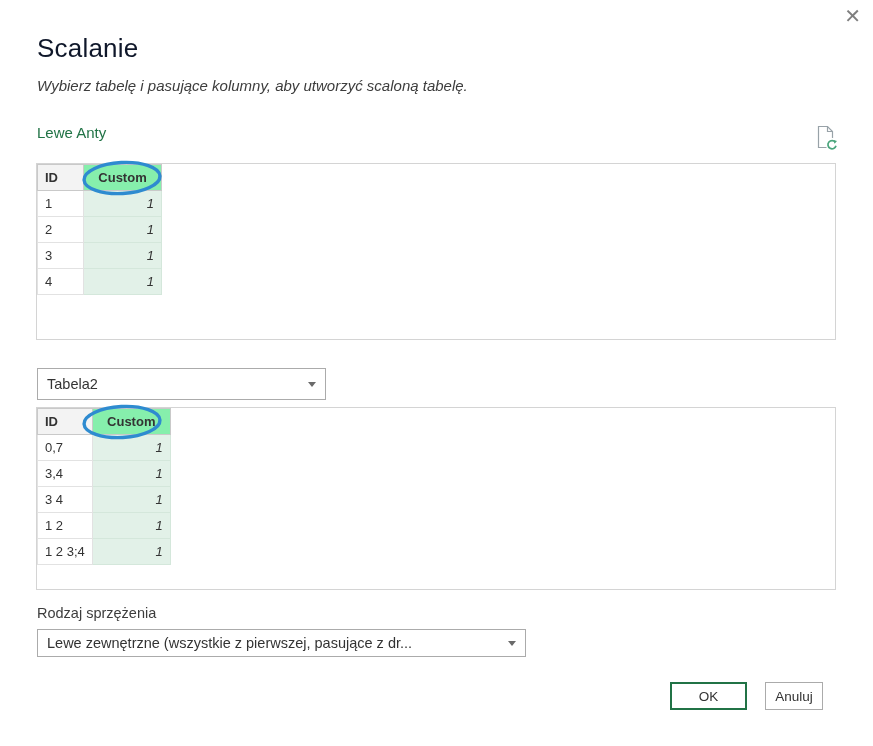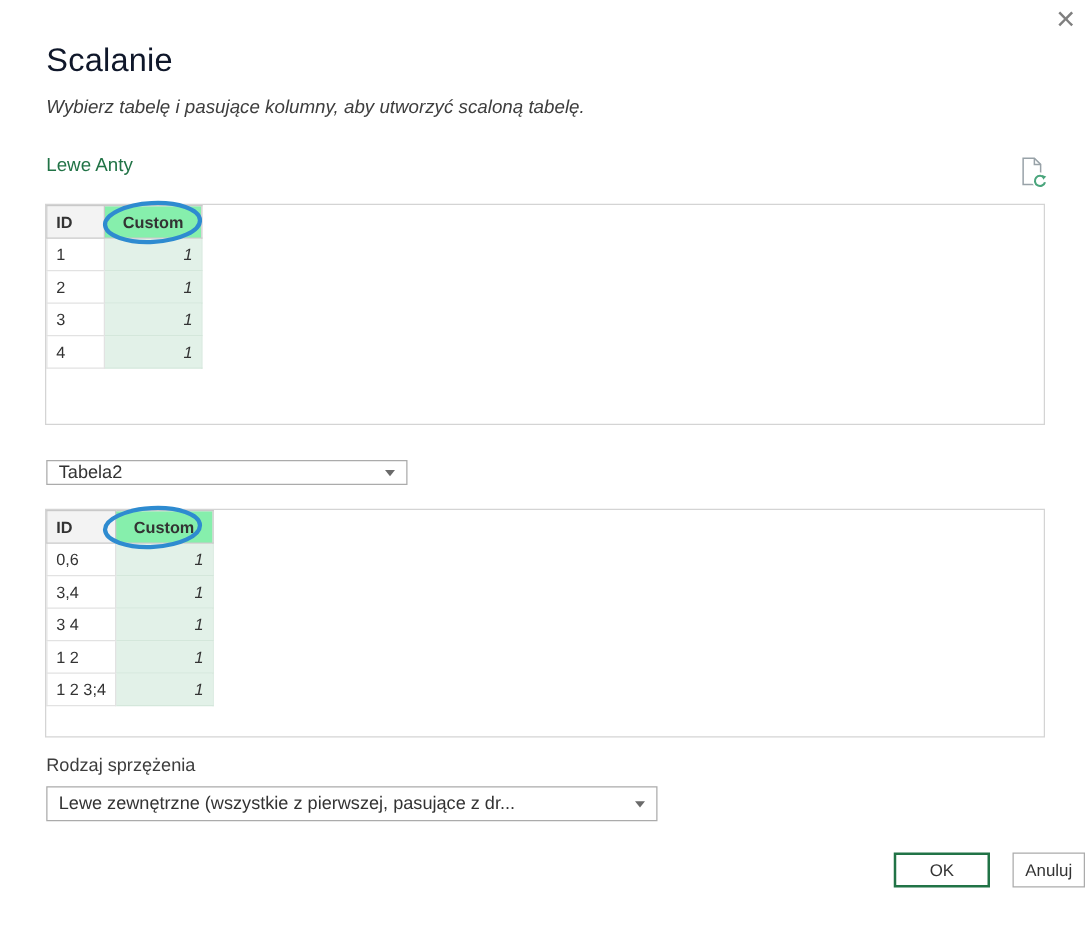--- a/index.html
+++ b/index.html
@@ -62,30 +62,29 @@
     box-sizing:border-box;border:1px solid #ababab;background:#fff;
     display:flex;align-items:center;justify-content:space-between;
     padding:0 9px;font-size:14.5px;color:#333;cursor:pointer;
   }
   .ddl .txt{ overflow:hidden;white-space:nowrap;text-overflow:clip; }
   .caret{
     width:0;height:0;border-left:4px solid transparent;
     border-right:4px solid transparent;border-top:5px solid #6a6a6a;
     margin-left:8px;flex:none;
   }
-  .table-select{ left:37px;top:368px;width:289px;height:20px; }
+  .table-select{ left:37px;top:368px;width:289px;height:32px; }
   .join-label{ left:37px;top:605px;font-size:14.5px;color:#3d3d3d; }
   .join-select{ left:37px;top:629px;width:489px;height:28px; }
 
   
   .btn{
     box-sizing:border-box;background:#fff;font-size:13.5px;color:#333;
     display:flex;align-items:center;justify-content:center;cursor:pointer;
     font-family:"Liberation Sans", sans-serif;
-    margin-left:45px;
   }
   .btn-ok{ left:670px;top:682px;width:77px;height:28px;border:2px solid #217346; }
   .btn-cancel{ left:765px;top:682px;width:58px;height:28px;border:1px solid #ababab; }
 </style>
 </head>
 <body>
 
 <div class="abs close-btn">✕</div>
 
 <div class="abs dialog-title">Scalanie</div>
@@ -143,21 +142,21 @@
 <div class="abs grid grid2">
   <table class="pq">
     <thead>
         <tr>
           <th>ID</th>
           <th class="hl">Custom</th>
         </tr>
       </thead>
     <tbody>
         <tr>
-          <td>0,6</td>
+          <td>0,7</td>
           <td class="hl">1</td>
         </tr>
         <tr>
           <td>3,4</td>
           <td class="hl">1</td>
         </tr>
         <tr>
           <td>3 4</td>
           <td class="hl">1</td>
         </tr>

